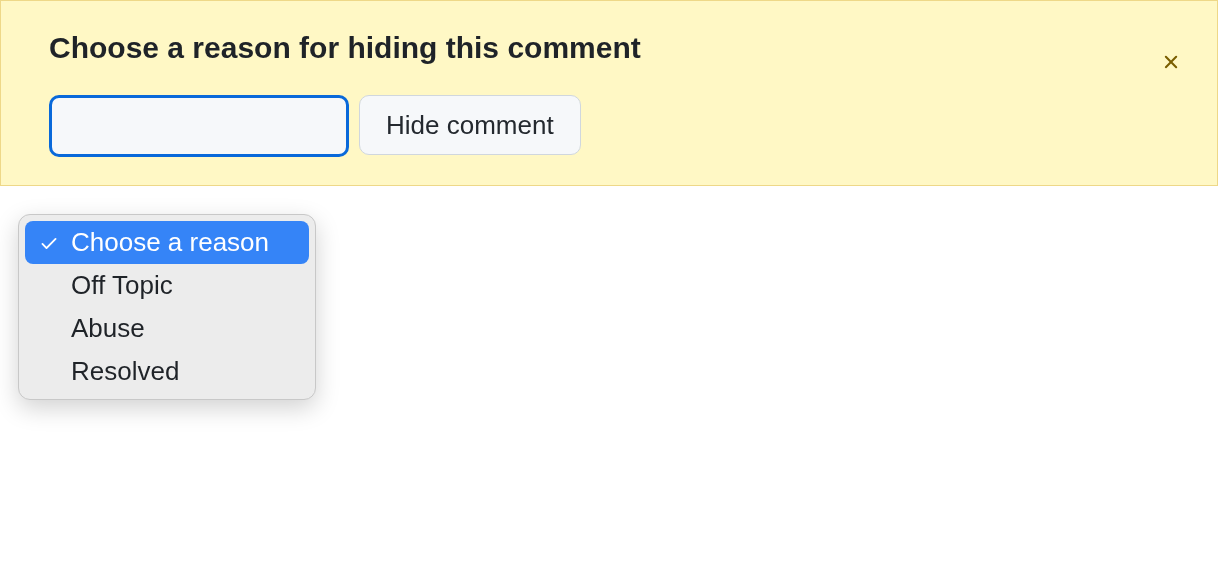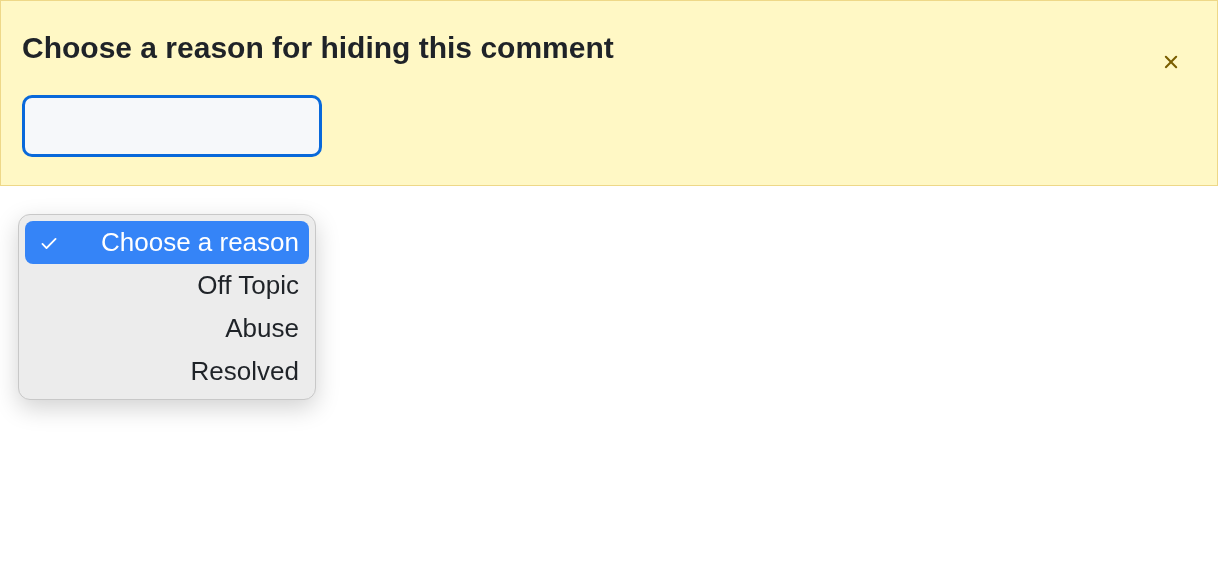--- a/index.html
+++ b/index.html
@@ -11,21 +11,21 @@
     font-family: -apple-system, BlinkMacSystemFont, "Segoe UI", Helvetica, Arial, sans-serif;
     width: 1218px;
     height: 570px;
     background: #ffffff;
     position: relative;
     overflow: hidden;
   }
   .alert-box {
     background: #fff8c5;
     border: 1px solid #eed888;
-    padding: 30px 30px 30px 21px;
+    padding: 30px 30px 30px 48px;
     position: relative;
     width: 100%;
   }
   .alert-title {
     font-size: 30px;
     font-weight: 600;
     color: #1f2328;
     margin-bottom: 10px;
   }
   .alert-description {
@@ -103,21 +103,20 @@
   }
   .dropdown-option {
     display: flex;
     align-items: center;
     padding: 6px 10px 6px 10px;
     font-size: 26px;
     color: #1f2328;
     border-radius: 8px;
     cursor: pointer;
     gap: 8px;
-    text-align: right;
   }
   .dropdown-option.selected {
     background: #3584f7;
     color: #ffffff;
   }
   .check-slot {
     width: 28px;
     display: inline-flex;
     justify-content: center;
     align-items: center;
@@ -143,20 +142,21 @@
     </span>
   </button>
 
   <h2 class="alert-title">Choose a reason for hiding this comment</h2>
 
 
   <div class="controls-row">
     <div class="select-wrapper">
       <div class="select-outline"></div>
     </div>
+    <button class="hide-button">Hide comment</button>
   </div>
 </div>
 
 <div class="dropdown">
   <div class="dropdown-option selected">
     <span class="check-slot">
       <svg viewBox="0 0 16 16" fill="currentColor">
           <path d="M13.78 4.22a.75.75 0 0 1 0 1.06l-7.25 7.25a.75.75 0 0 1-1.06 0L2.22 9.28a.75.75 0 0 1 1.06-1.06L6 10.94l6.72-6.72a.75.75 0 0 1 1.06 0Z"></path>
         </svg>
     </span>

